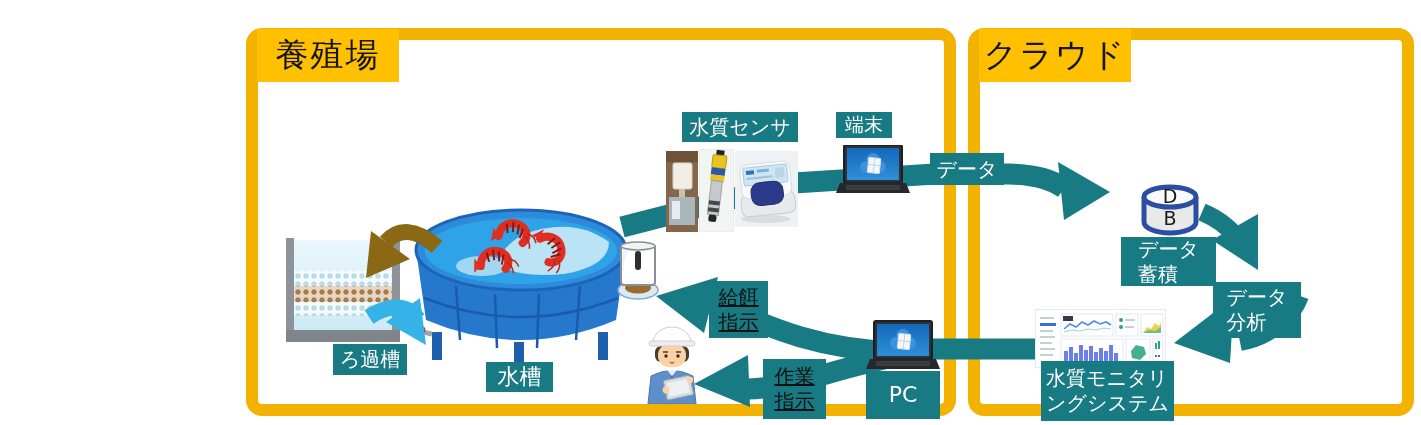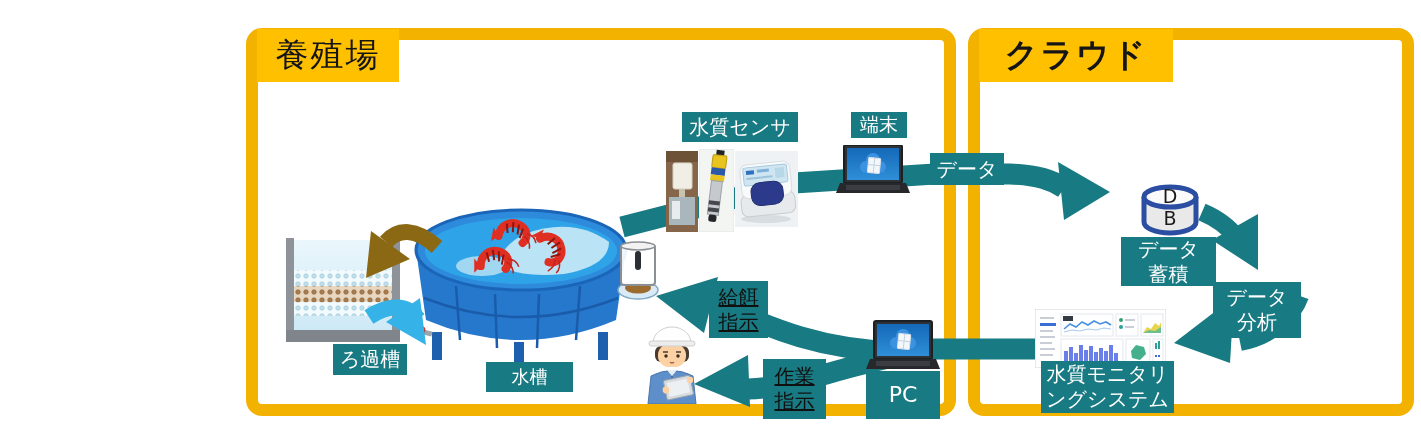--- a/index.html
+++ b/index.html
@@ -5,21 +5,21 @@
   html,body{margin:0;padding:0;background:#fff;}
   .canvas{position:relative;width:1421px;height:425px;background:#fff;overflow:hidden;
           font-family:"DejaVu Sans","Liberation Sans",sans-serif;}
   .layer{position:absolute;left:0;top:0;width:1421px;height:425px;}.z2{z-index:2}.z4{z-index:4}
 
   .region-box{position:absolute;border:12px solid var(--frame-yellow,#F3B200);
               border-radius:16px;z-index:1;background:transparent;}
   .region-label{position:absolute;display:flex;align-items:center;justify-content:center;
                 background:var(--label-yellow,#FFC000);color:#151515;z-index:5;letter-spacing:2px;}
 
-  .tag{position:absolute;display:flex;align-items:center;justify-content:center;text-align:center;
+  .tag{position:absolute;display:flex;align-items:center;justify-content:center;
        background:var(--teal,#187A82);color:#fff;white-space:pre-line;line-height:1.25;z-index:5;}
   .tag.dark{color:#101010;text-decoration:underline;}
 
   .illus{position:absolute;z-index:3;}
 
   .band{stroke:var(--teal,#187A82);fill:none;stroke-width:21;stroke-linejoin:round;}
   .band.thin{stroke-width:18;}
   .band-fill{fill:var(--teal,#187A82);}
   .brown{stroke:var(--outflow-brown,#8B6914);fill:none;stroke-width:16;}
   .brown-fill{fill:var(--outflow-brown,#8B6914);}
@@ -286,32 +286,32 @@
     <polygon class="band-fill" points="1258,270 1212,240 1258,214"></polygon>
     <path class="band thin" d="M1300,296 C1292,318 1270,336 1240,342"></path>
     <polygon class="band-fill" points="1174,343 1234,297 1230,363"></polygon>
     <path class="brown" d="M437,247 C416,228 398,228 386,242"></path>
     <polygon class="brown-fill" points="366,278 371,231 410,259"></polygon>
     <path class="cyan" d="M369,317 C390,303 408,305 418,319"></path>
     <polygon class="cyan-fill" points="426,345 386,322 420,298"></polygon>
   </svg>
 
   <div class="region-label" style="left:257px;top:29px;width:142px;height:53px;font-size:33px;">養殖場</div>
-  <div class="region-label" style="left:979px;top:29px;width:194px;height:53px;font-size:33px;font-weight:bold;">クラウド</div>
+  <div class="region-label" style="left:979px;top:29px;width:152px;height:53px;font-size:33px;">クラウド</div>
 
   <div class="tag" style="left:682px;top:112px;width:116px;height:30px;font-size:20px;">水質センサ</div>
-  <div class="tag" style="left:836px;top:112px;width:56px;height:26px;font-size:19px;margin-left:15px;">端末</div>
+  <div class="tag" style="left:836px;top:112px;width:56px;height:26px;font-size:19px;">端末</div>
   <div class="tag" style="left:930px;top:153px;width:74px;height:32px;font-size:20px;">データ</div>
   <div class="tag" style="left:1121px;top:237px;width:95px;height:49px;font-size:20px;">データ
 蓄積</div>
   <div class="tag" style="left:1213px;top:282px;width:88px;height:56px;font-size:20px;">データ
 分析</div>
-  <div class="tag" style="left:1041px;top:361px;width:133px;height:52px;font-size:20px;">水質モニタリ
+  <div class="tag" style="left:1041px;top:361px;width:133px;height:60px;font-size:20px;">水質モニタリ
 ングシステム</div>
   <div class="tag" style="left:866px;top:371px;width:74px;height:48px;font-size:22px;">PC</div>
   <div class="tag dark" style="left:709px;top:281px;width:59px;height:57px;font-size:20px;">給餌
 指示</div>
   <div class="tag dark" style="left:763px;top:359px;width:63px;height:60px;font-size:20px;">作業
 指示</div>
-  <div class="tag" style="left:486px;top:362px;width:87px;height:30px;font-size:18px;">水槽</div>
+  <div class="tag" style="left:486px;top:362px;width:67px;height:30px;font-size:22px;">水槽</div>
   <div class="tag" style="left:305px;top:344px;width:74px;height:31px;font-size:20px;margin-left:28px;">ろ過槽</div>
 
 </div>
 
 </body></html>

